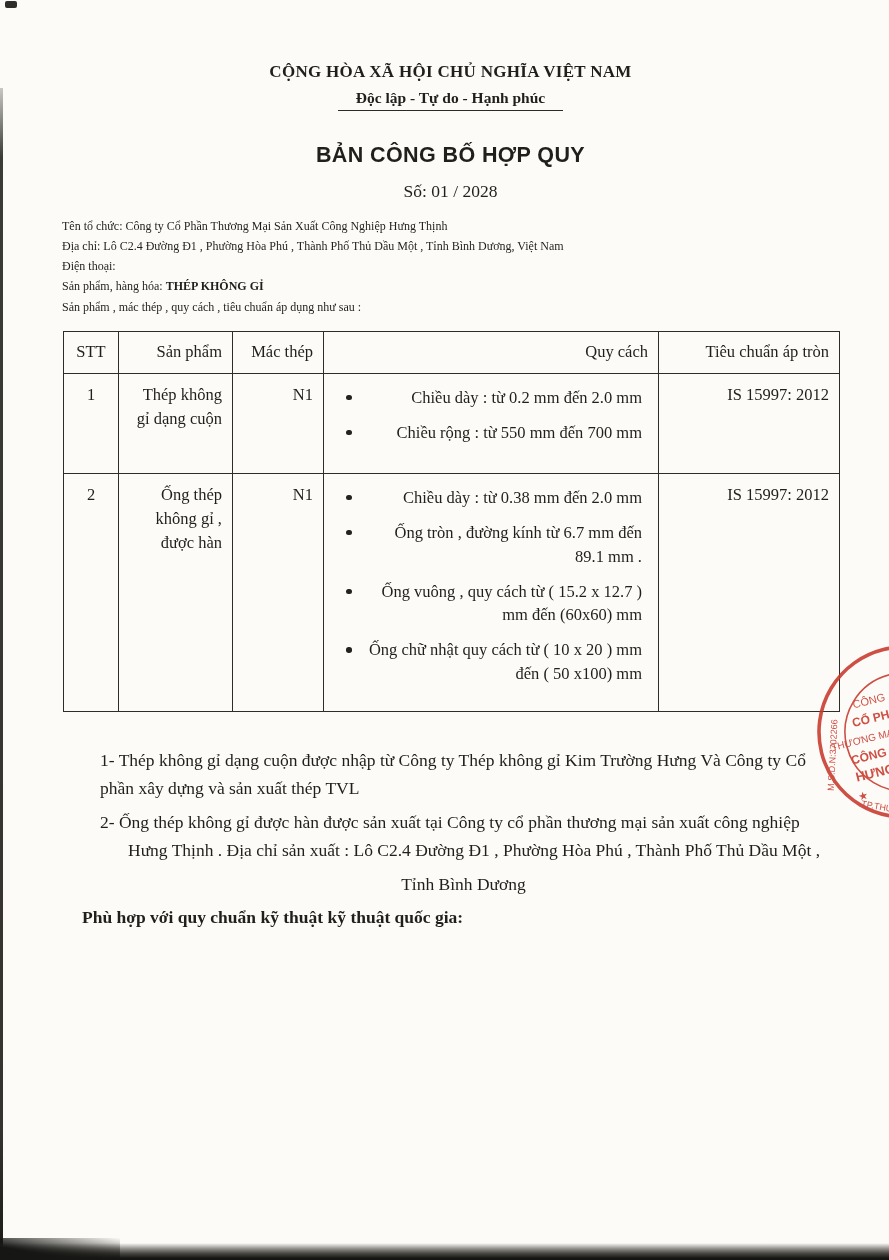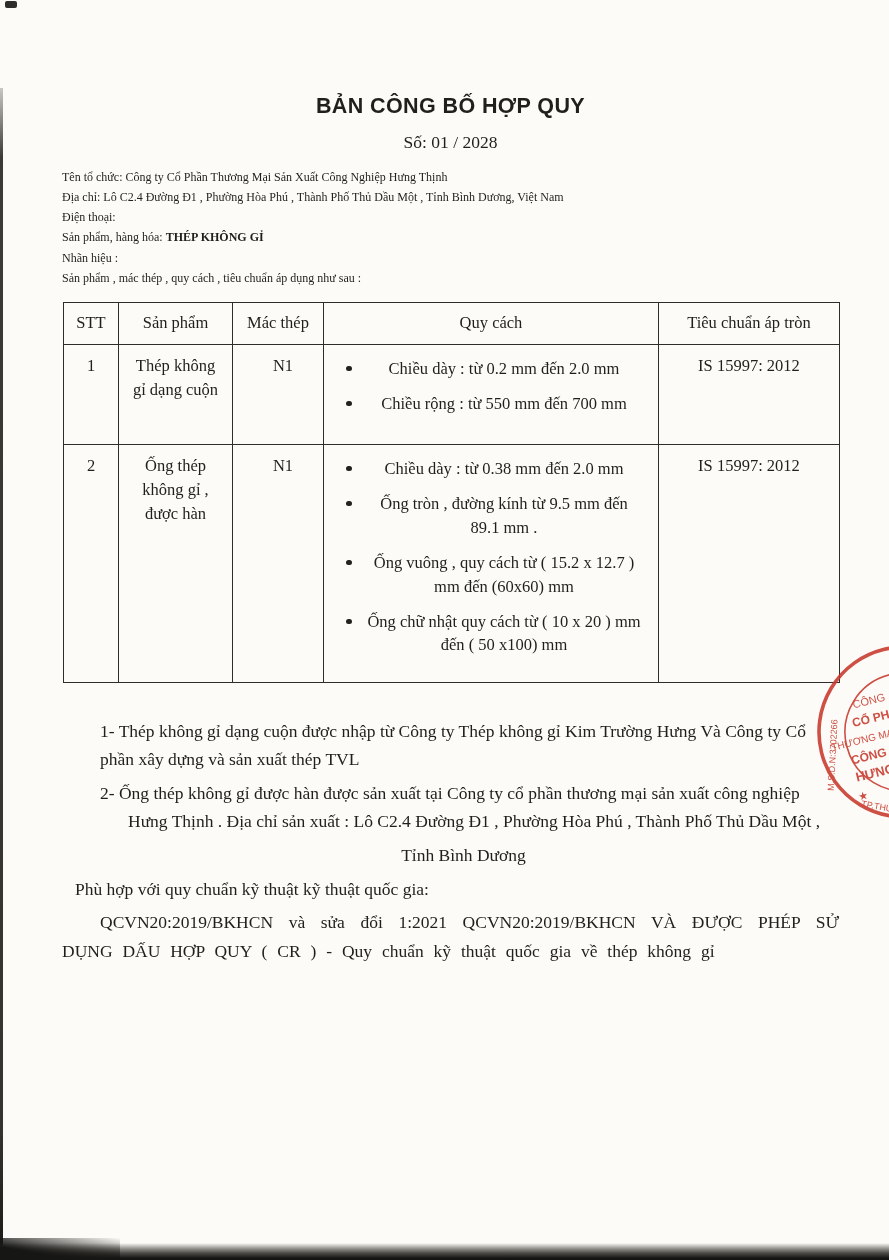--- a/index.html
+++ b/index.html
@@ -31,21 +31,21 @@
   .info { margin-top:14px; font-size:12px; line-height:1.68; }
   .info p { margin:0; }
   .p-org, .p-address, .p-phone { margin-left:14px; }
   .p-product, .p-brand, .p-intro { margin-left:26px; }
   .p-product b { font-weight:bold; }
 
   
   table { border-collapse:collapse; margin:14px 0 0 1px; width:776px; table-layout:fixed; }
   th, td {
     border:1.3px solid #2e2d2a; vertical-align:top;
-    font-size:16.5px; font-weight:normal; text-align:center;
+    font-size:16.5px; font-weight:normal; text-align:right;
     padding:9px 10px; line-height:1.45;
   }
   thead th { height:42px; vertical-align:middle; padding-top:4px; padding-bottom:4px; }
   col.c-stt  { width:55px; }
   col.c-sp   { width:114px; }
   col.c-mac  { width:91px; }
   col.c-qc   { width:335px; }
   col.c-tc   { width:181px; }
   th.h-stt, td.v-stt { text-align:center; }
   td.v-mac { padding-left:20px; }
@@ -58,21 +58,21 @@
     width:5.5px; height:5.5px; border-radius:50%; background:#23221f;
   }
   tr.row-1 td { height:100px; }
   tr.row-2 td { height:238px; }
 
   
   .notes { margin-top:34px; font-size:17.5px; line-height:1.63; }
   .note-1 { margin-left:38px; }
   .note-2 { margin-left:38px; margin-top:5px; padding-left:28px; text-indent:-28px; }
   .province { margin-left:26px; margin-top:5px;text-align:center; }
-  .conformity-intro { margin-left:13px; margin-top:5px; }
+  .conformity-intro { margin-left:20px; margin-top:5px;font-weight:bold; }
   .conformity-body {
     margin-top:5px; text-align:justify; text-align-last:left;
     text-indent:38px; word-spacing:5.5px;
   }
 
   
   .stamp {
     position:absolute; top:642px; right:-105px; width:180px; height:180px;
     transform:rotate(-14deg); opacity:.88; pointer-events:none;
   }
@@ -96,30 +96,35 @@
     background:#2e2d2b; border-radius:2px;
   }
 </style>
 </head>
 <body>
 
 <div class="page">
 
   <div class="content">
 
+    <div class="nat-header">
+      <div class="nat-title">CỘNG HÒA XÃ HỘI CHỦ NGHĨA VIỆT NAM</div>
+      <div>
+        <span class="motto">Độc lập - Tự do - Hạnh phúc</span>
+      </div>
+    </div>
 
     <div class="doc-title">BẢN CÔNG BỐ HỢP QUY</div>
     <div class="doc-number">Số: 01 / 2028</div>
 
     <div class="info">
       <p class="p-org">Tên tổ chức: Công ty Cổ Phần Thương Mại Sản Xuất Công Nghiệp Hưng Thịnh</p>
       <p class="p-address">Địa chỉ: Lô C2.4 Đường Đ1 , Phường Hòa Phú , Thành Phố Thủ Dầu Một , Tỉnh Bình Dương, Việt Nam</p>
       <p class="p-phone">Điện thoại:</p>
       <p class="p-product"><span>Sản phẩm, hàng hóa: </span><b>THÉP KHÔNG GỈ</b></p>
-      <p class="p-brand">Nhãn hiệu :</p>
       <p class="p-intro">Sản phẩm , mác thép , quy cách , tiêu chuẩn áp dụng như sau :</p>
     </div>
 
     <table>
       <colgroup>
         <col class="c-stt">
           <col class="c-sp">
           <col class="c-mac">
           <col class="c-qc">
           <col class="c-tc">
@@ -146,36 +151,35 @@
           </td>
           <td>IS 15997: 2012</td>
         </tr>
         <tr class="row-2">
           <td class="v-stt">2</td>
           <td>Ống thép không gỉ , được hàn</td>
           <td class="v-mac">N1</td>
           <td class="v-qc">
             <ul class="specs">
               <li>Chiều dày : từ 0.38 mm đến 2.0 mm</li>
-              <li>Ống tròn , đường kính từ 9.5 mm đến 89.1 mm .</li>
+              <li>Ống tròn , đường kính từ 6.7 mm đến 89.1 mm .</li>
               <li>Ống vuông , quy cách từ ( 15.2 x 12.7 ) mm đến (60x60) mm</li>
               <li>Ống chữ nhật quy cách từ ( 10 x 20 ) mm đến ( 50 x100) mm</li>
             </ul>
           </td>
           <td>IS 15997: 2012</td>
         </tr>
       </tbody>
     </table>
 
     <div class="notes">
       <p class="note-1">1-  Thép không gỉ dạng cuộn được nhập từ Công ty Thép không gỉ Kim Trường Hưng Và Công ty Cổ phần xây dựng và sản xuất thép TVL</p>
       <p class="note-2">2-  Ống thép không gỉ được hàn được sản xuất tại Công ty cổ phần thương mại sản xuất công nghiệp Hưng Thịnh . Địa chỉ sản xuất : Lô C2.4 Đường Đ1 , Phường Hòa Phú , Thành Phố Thủ Dầu Một ,</p>
       <p class="province">Tỉnh Bình Dương</p>
       <p class="conformity-intro">Phù hợp với quy chuẩn kỹ thuật kỹ thuật quốc gia:</p>
-      <p class="conformity-body">QCVN20:2019/BKHCN và sửa đổi 1:2021 QCVN20:2019/BKHCN VÀ ĐƯỢC PHÉP SỬ DỤNG DẤU HỢP QUY ( CR ) -  Quy chuẩn kỹ thuật quốc gia về thép không gỉ</p>
     </div>
 
   </div>
 
   <div class="stamp">
     <svg viewBox="0 0 180 180">
       <g stroke="#c8382b" fill="none">
         <circle cx="90" cy="90" r="85" stroke-width="3.6"></circle>
         <circle cx="90" cy="90" r="59" stroke-width="1.6"></circle>
       </g>

